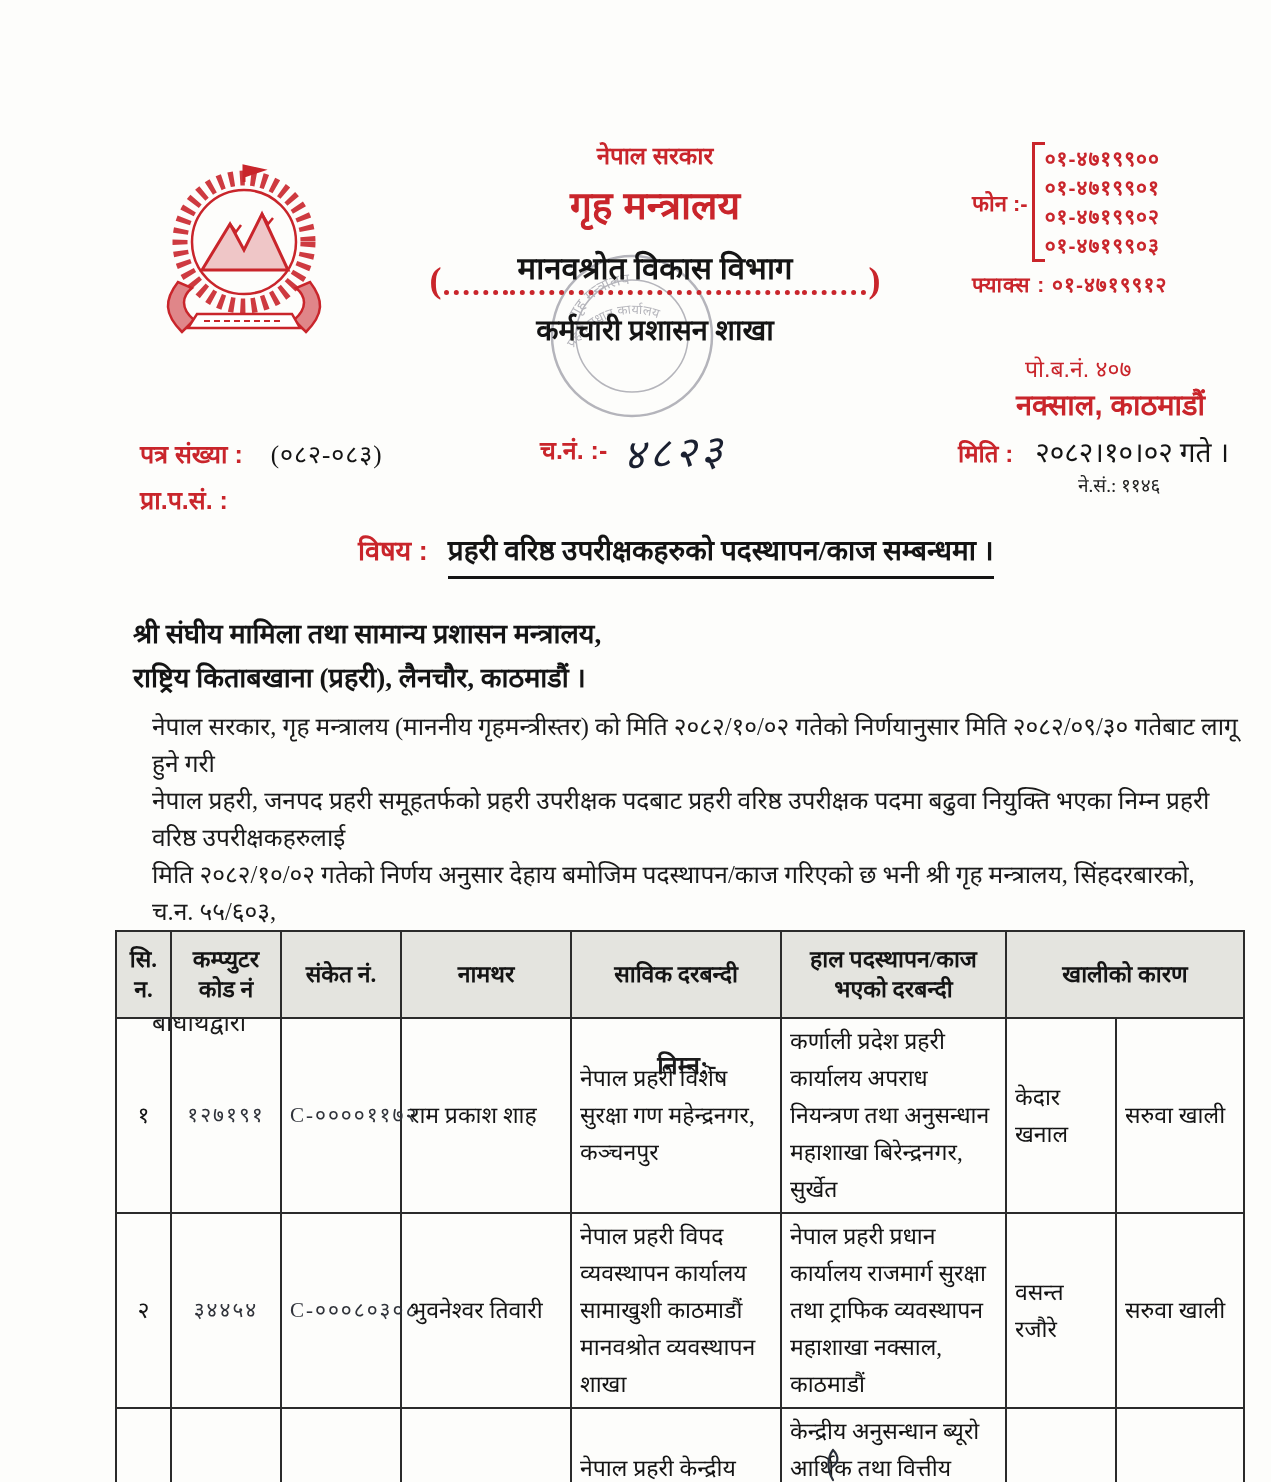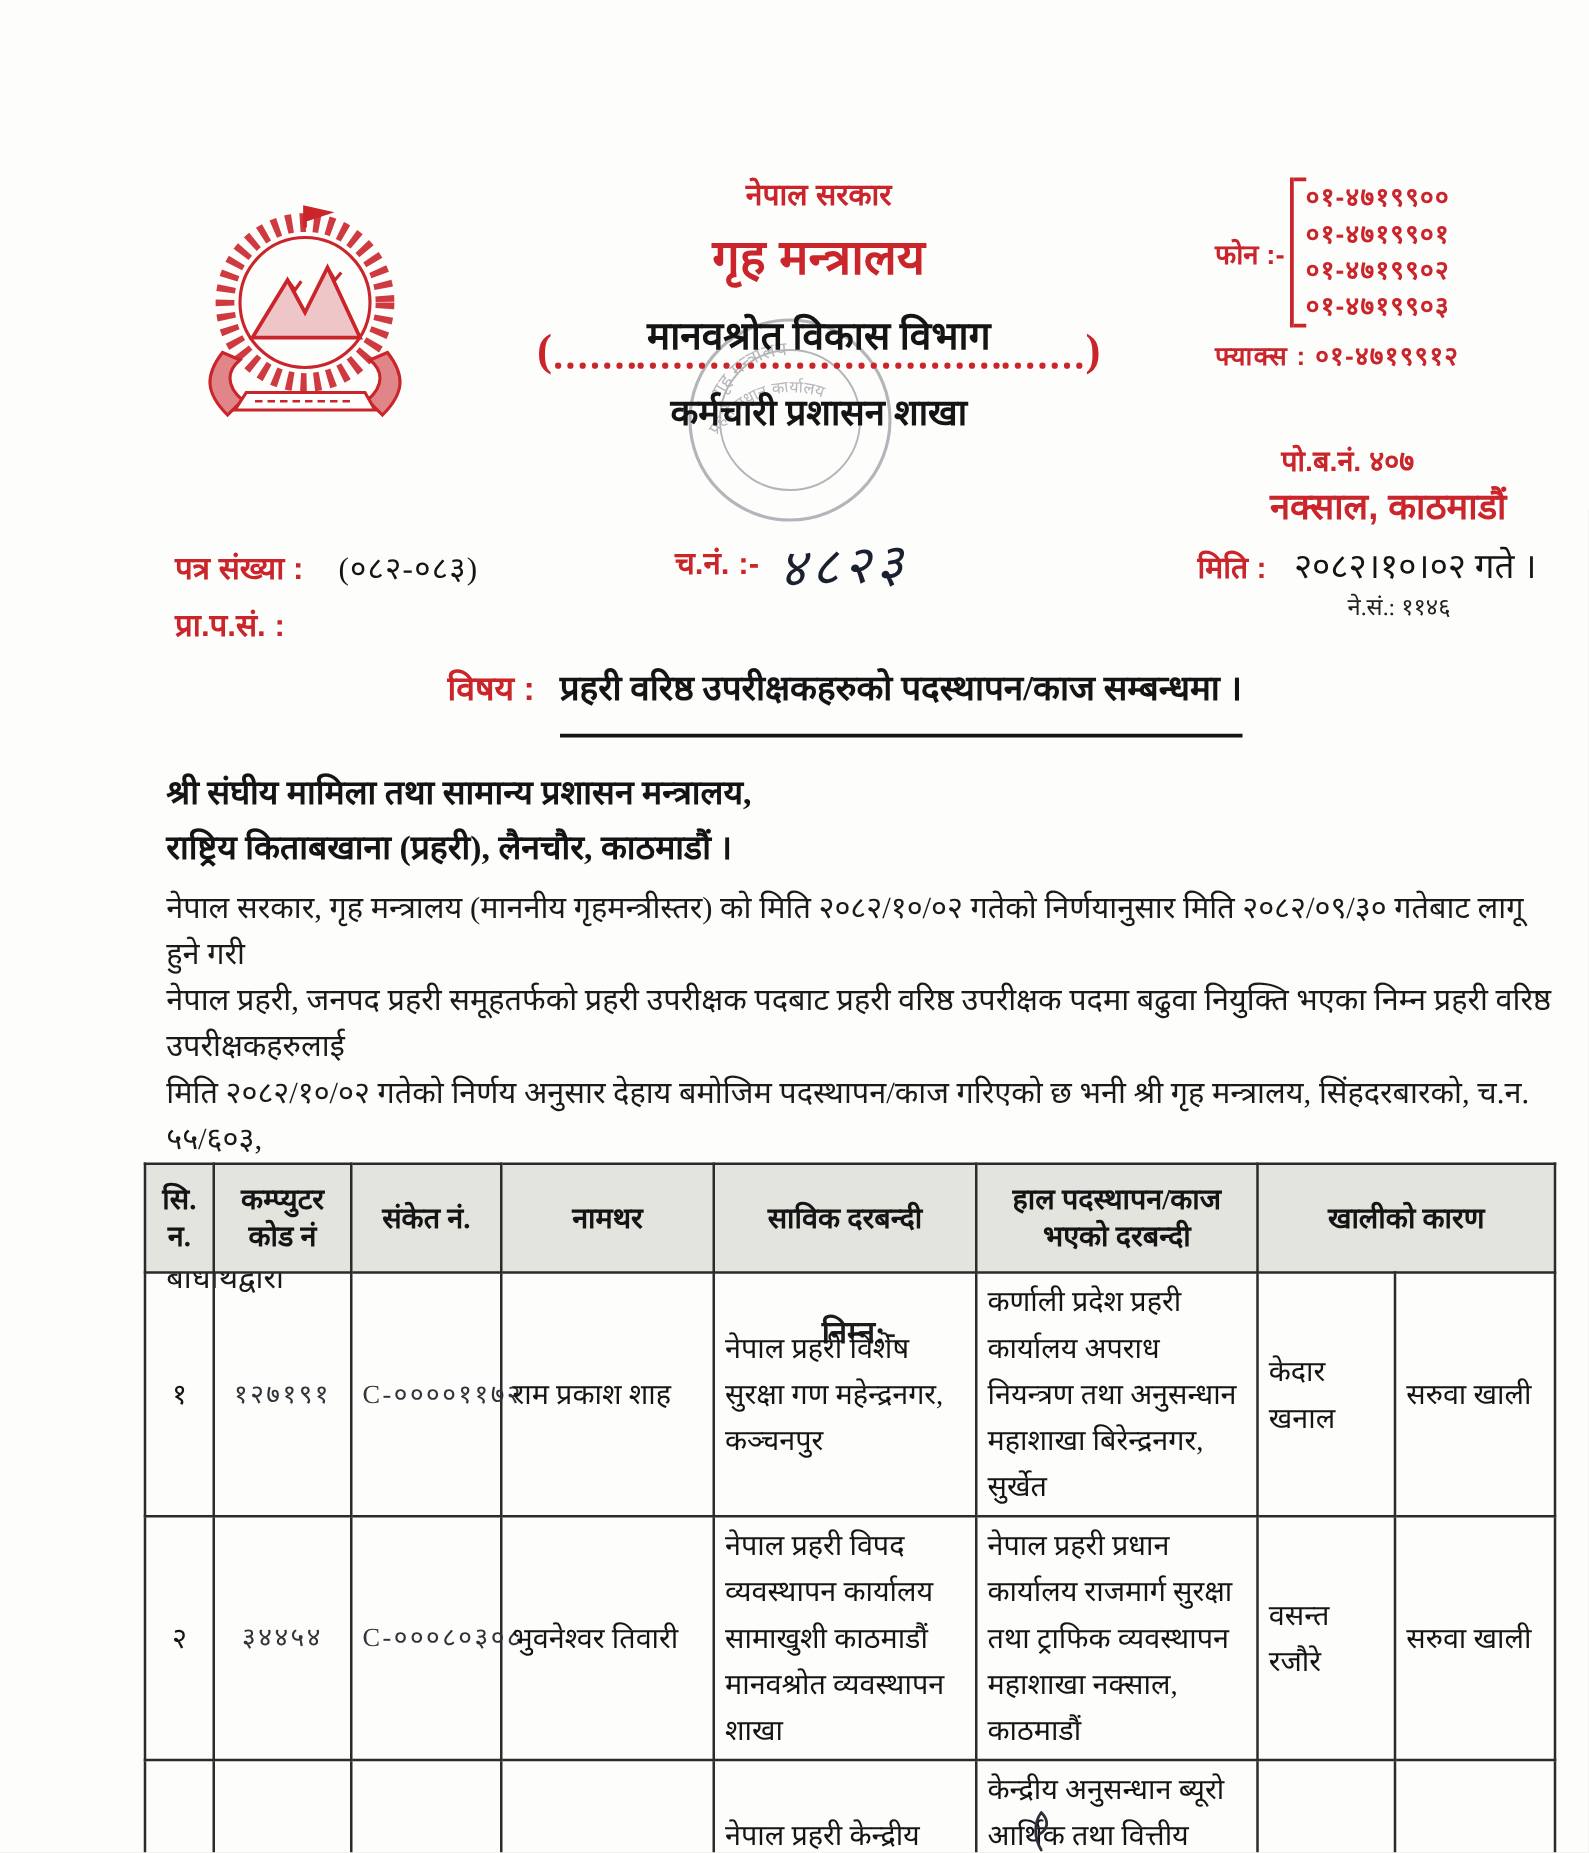--- a/index.html
+++ b/index.html
@@ -24,41 +24,41 @@
   .phone-block{position:absolute;left:972px;top:142px;width:295px;
     font-family:"Liberation Sans","DejaVu Sans",sans-serif;color:#c9252b;font-weight:bold;}
   .phone-flex{display:flex;align-items:center;}
   .phone-label{font-size:22px;margin-right:4px;white-space:nowrap;}
   .phone-list{border-left:3px solid #c9252b;position:relative;padding:2px 0 2px 10px;}
   .phone-list::before,.phone-list::after{content:"";position:absolute;left:0;width:10px;height:3px;background:#c9252b;}
   .phone-list::before{top:0;}
   .phone-list::after{bottom:0;}
   .phone-item{font-size:21px;line-height:29px;letter-spacing:1px;white-space:nowrap;}
   .fax-line{margin-top:8px;font-size:21px;letter-spacing:1px;white-space:nowrap;}
-  .pobox{position:absolute;left:1025px;top:352px;color:#c9252b;font-weight:bold;font-size:23px;font-family:"Liberation Sans","DejaVu Sans",sans-serif;}
+  .pobox{position:absolute;left:1025px;top:352px;color:#c9252b;font-weight:normal;font-size:23px;font-family:"Liberation Sans","DejaVu Sans",sans-serif;}
   .naxal{position:absolute;left:1016px;top:384px;color:#c9252b;font-weight:bold;font-size:29px;font-family:"Liberation Sans","DejaVu Sans",sans-serif;}
   .miti-row{position:absolute;left:958px;top:432px;display:flex;align-items:baseline;}
   .miti-label{color:#c9252b;font-weight:bold;font-size:24px;font-family:"Liberation Sans","DejaVu Sans",sans-serif;}
   .miti-value{color:#141414;font-size:28px;margin-left:22px;white-space:nowrap;}
   .nesam{position:absolute;left:1078px;top:472px;font-size:19px;color:#222;}
   
   .red-label{color:#c9252b;font-weight:bold;font-size:25px;font-family:"Liberation Sans","DejaVu Sans",sans-serif;}
   .letter-no-row{position:absolute;left:140px;top:436px;display:flex;align-items:baseline;}
   .letter-no-value{font-size:25px;color:#141414;margin-left:28px;letter-spacing:1px;}
   .chno-row{position:absolute;left:540px;top:432px;display:flex;align-items:flex-start;}
   .chno-value{font-size:42px;color:#1a2030;margin-left:16px;margin-top:-10px;font-style:italic;transform:rotate(-3deg);letter-spacing:4px;}
   .prapasa{position:absolute;left:140px;top:482px;}
   
   .subject-row{position:absolute;left:358px;top:530px;display:flex;align-items:baseline;}
   .subject-label{color:#c9252b;font-weight:bold;font-size:27px;font-family:"Liberation Sans","DejaVu Sans",sans-serif;}
-  .subject-text{font-size:28px;font-weight:bold;color:#141414;margin-left:20px;border-bottom:3px solid #141414;padding-bottom:19px;text-align:right;}
+  .subject-text{font-size:28px;font-weight:bold;color:#141414;margin-left:20px;border-bottom:3px solid #141414;padding-bottom:8px;text-align:right;}
   
   .content{position:absolute;left:133px;top:612px;width:1108px;}
   .addr-line{font-size:27px;font-weight:bold;line-height:44px;color:#141414;}
-  .body-line{font-size:24.5px;line-height:37px;color:#1a1a1a;}
+  .body-line{font-size:24.5px;line-height:37px;color:#1a1a1a;margin-left:19px;}
   .para1{margin-top:8px;}
   .indent{text-indent:58px;}
   .nimna{text-align:center;font-size:25px;font-weight:bold;margin-top:6px;}
   
   .tbl-wrap{position:absolute;left:115px;top:930px;}
   table{border-collapse:collapse;table-layout:fixed;width:1128px;}
   th,td{border:2px solid #2b2b2b;padding:4px 8px;font-size:23px;color:#141414;vertical-align:middle;}
   th{background:#e4e4df;font-weight:bold;height:77px;line-height:30px;}
   td{line-height:37px;}
   .c-center{text-align:center;}

